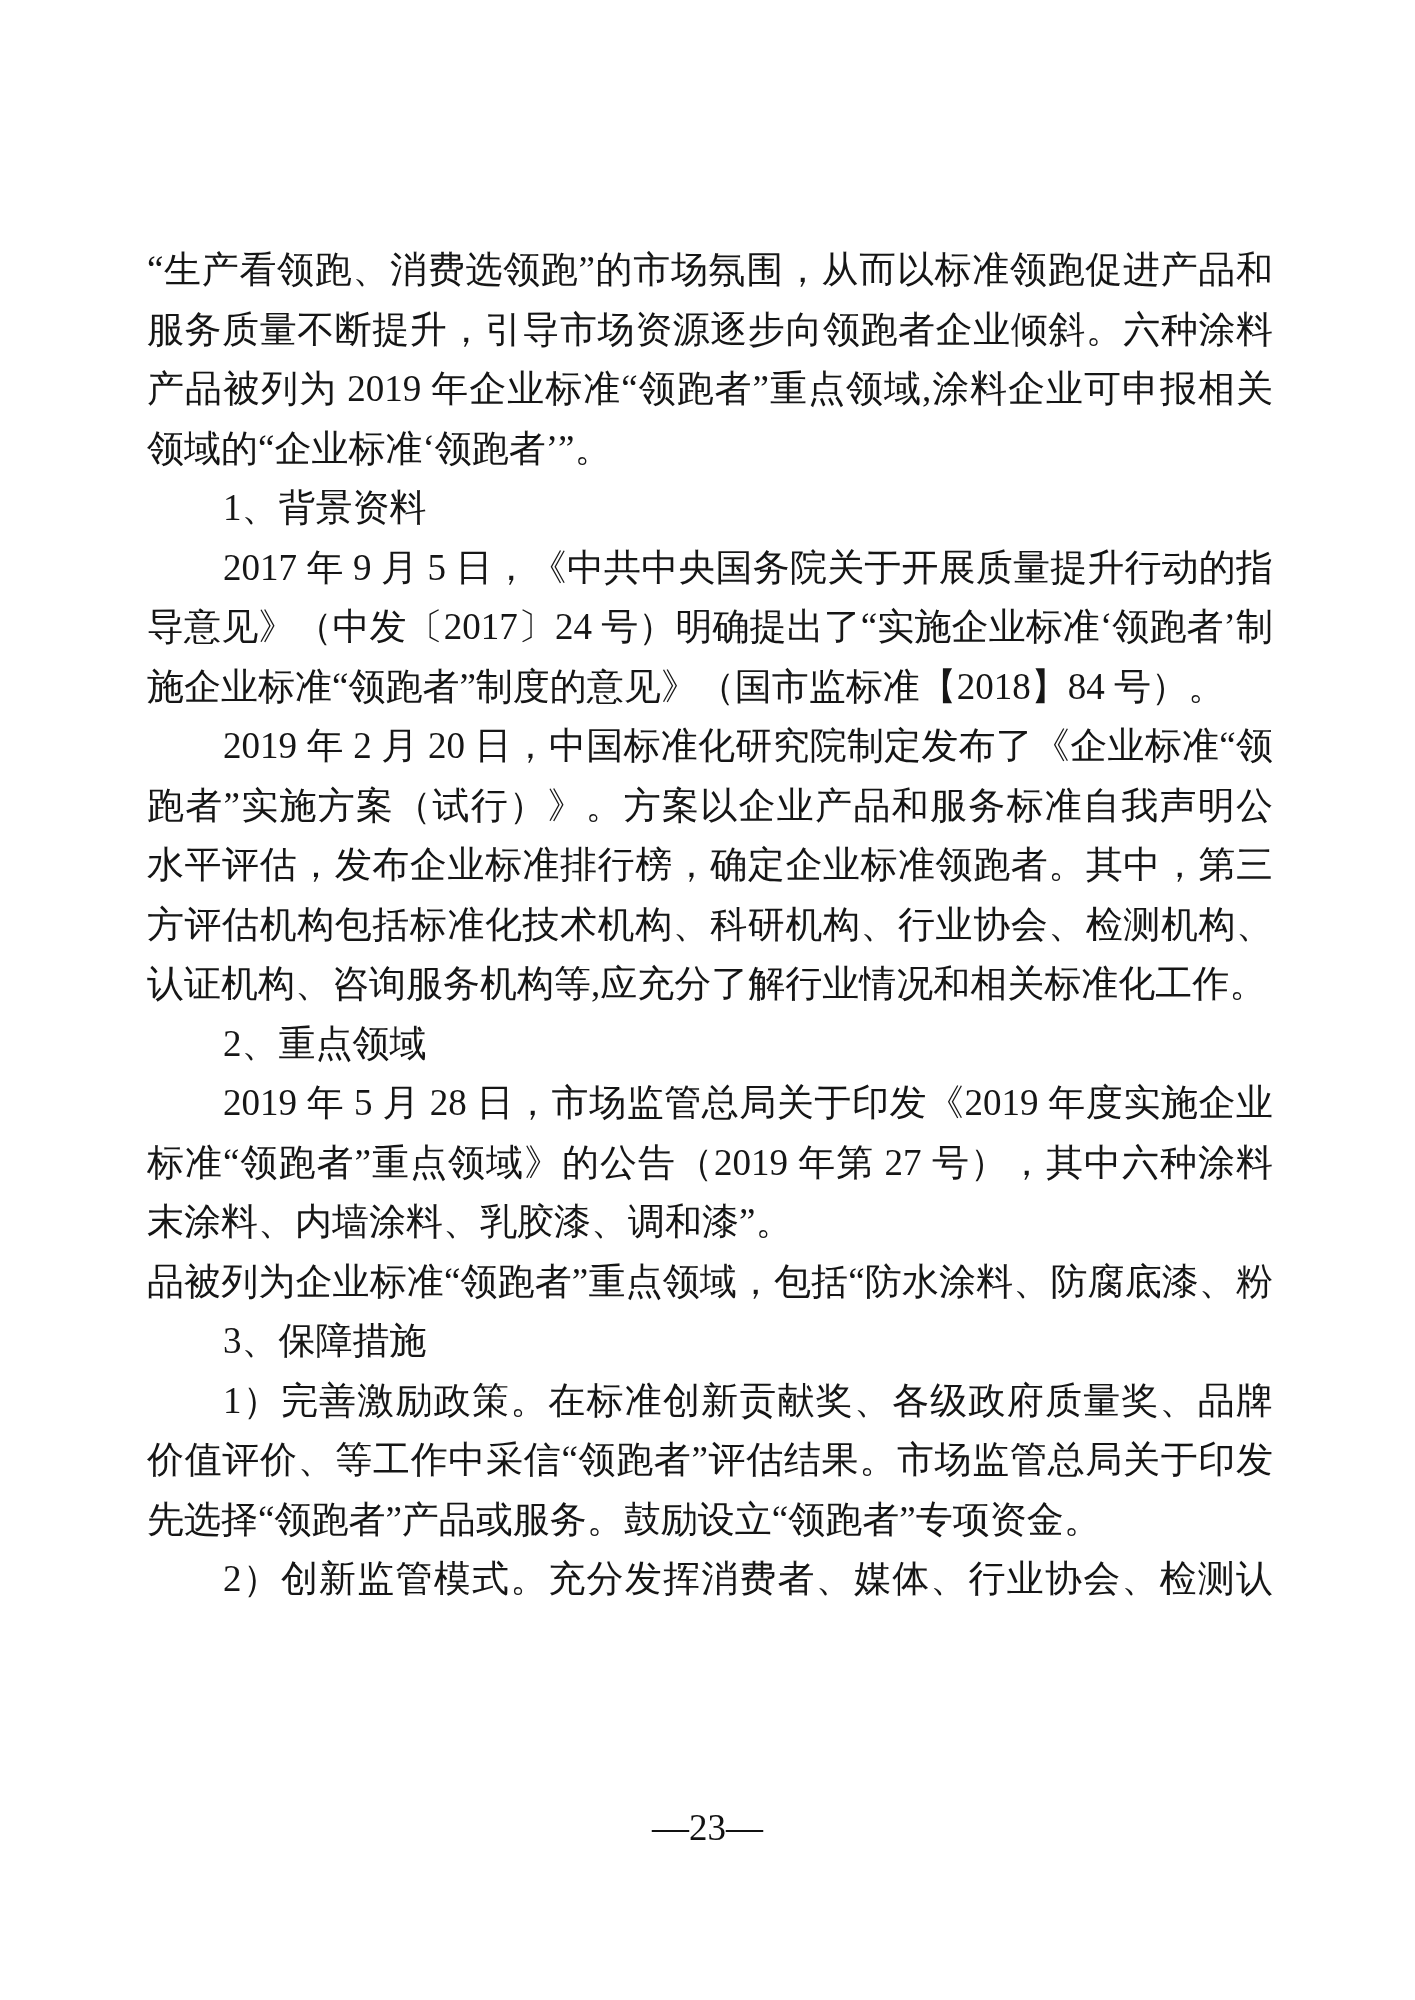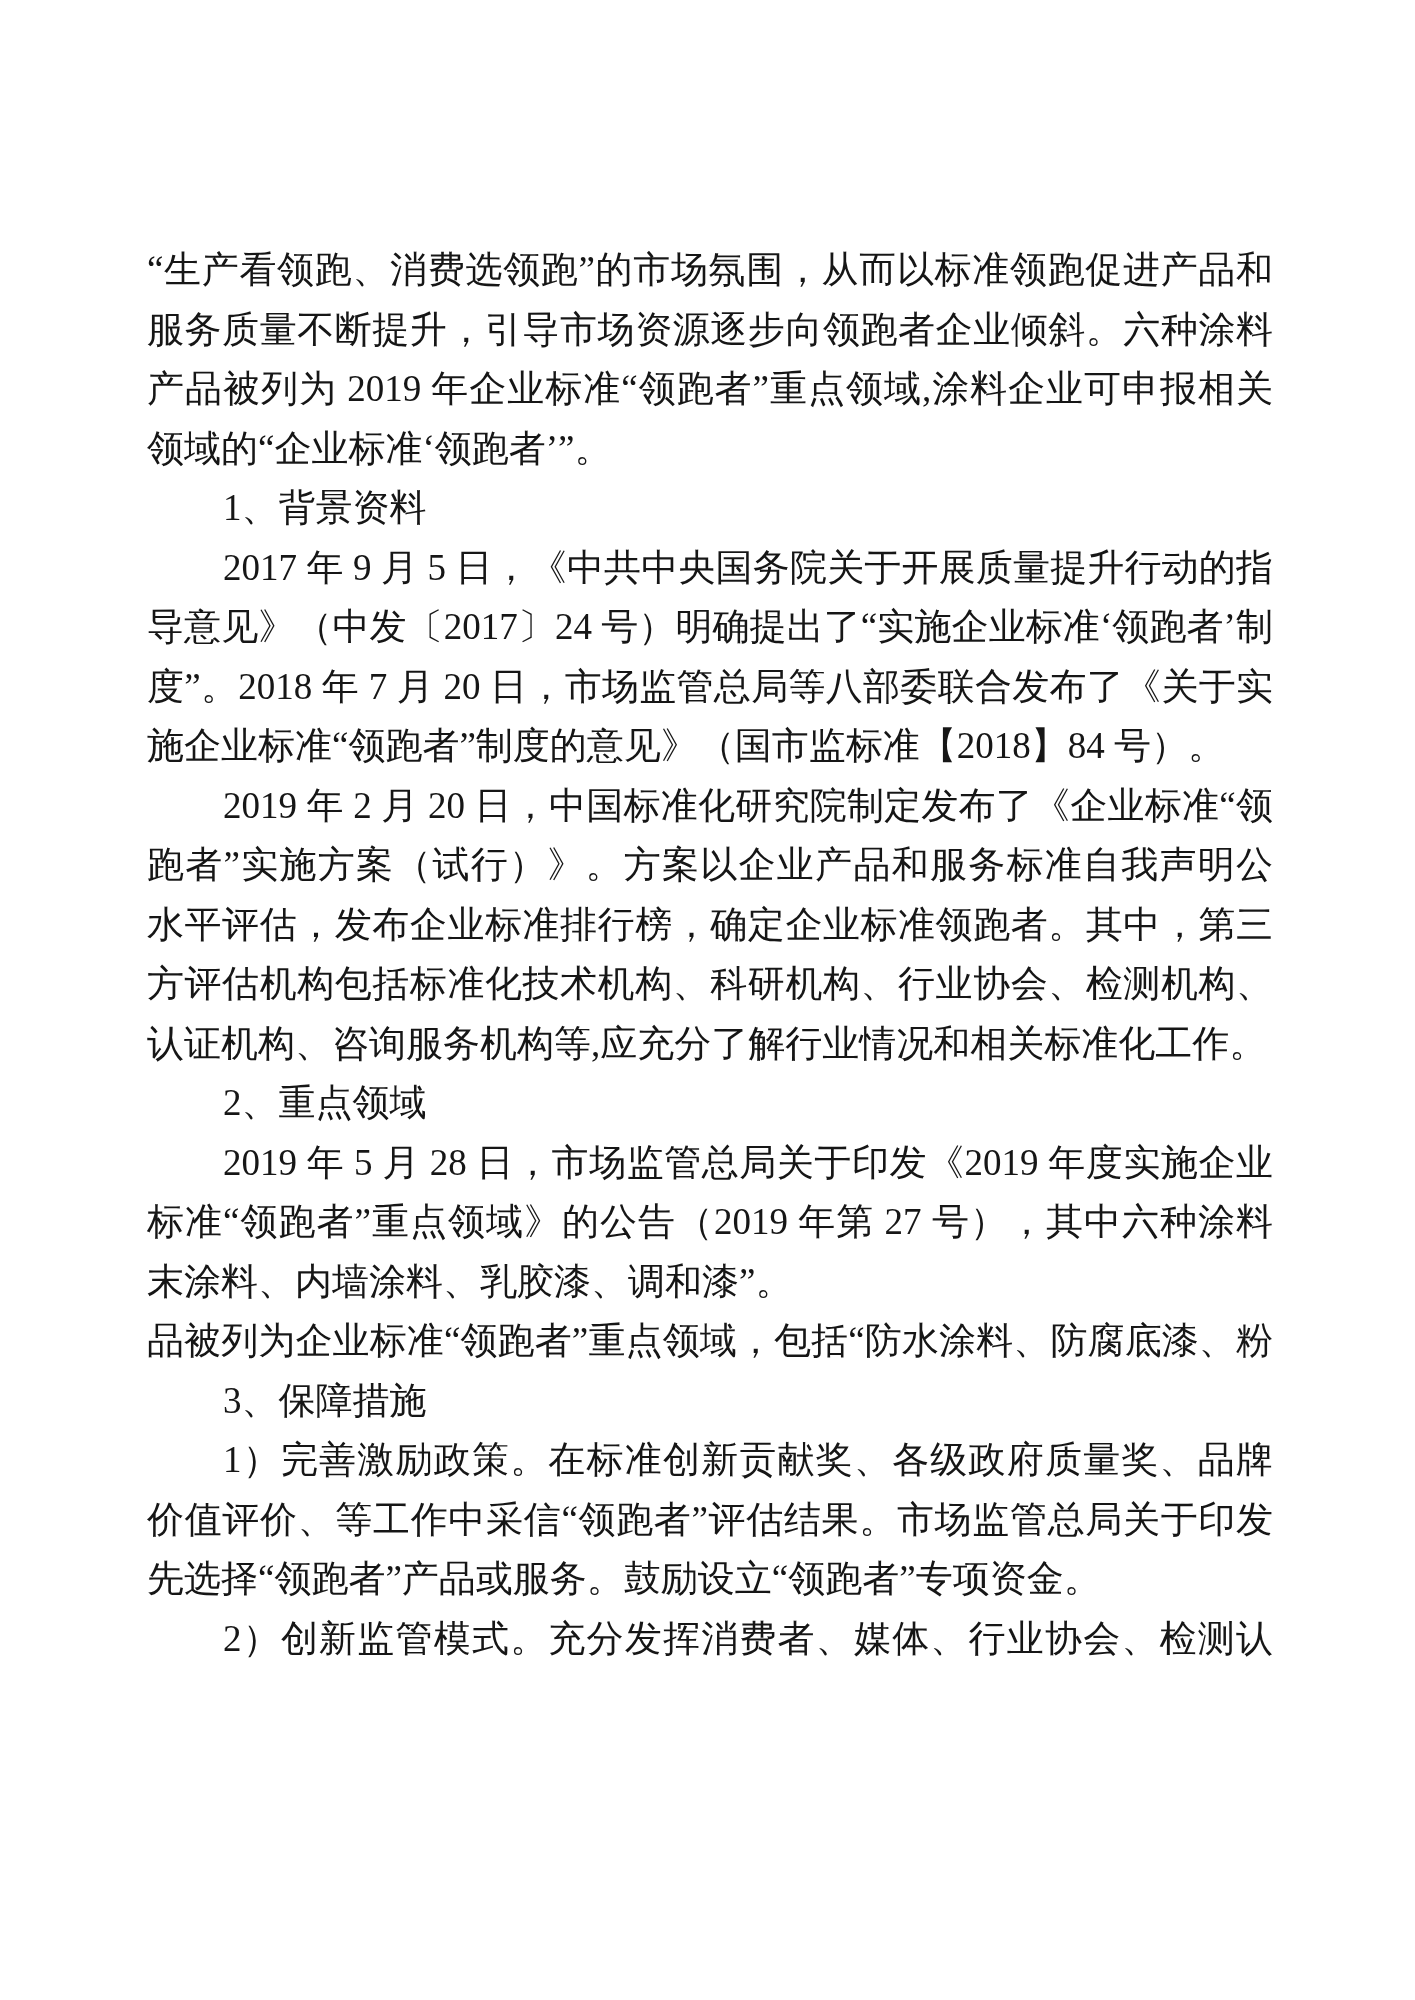--- a/index.html
+++ b/index.html
@@ -61,31 +61,31 @@
 
 <div class="page">
   <div class="text-block">
       <div class="line justify">“生产看领跑、消费选领跑”的市场氛围，从而以标准领跑促进产品和</div>
       <div class="line justify">服务质量不断提升，引导市场资源逐步向领跑者企业倾斜。六种涂料</div>
       <div class="line justify">产品被列为 2019 年企业标准“领跑者”重点领域,涂料企业可申报相关</div>
       <div class="line">领域的“企业标准‘领跑者’”。</div>
       <div class="line indent">1、背景资料</div>
       <div class="line indent justify">2017 年 9 月 5 日，《中共中央国务院关于开展质量提升行动的指</div>
       <div class="line justify">导意见》（中发〔2017〕24 号）明确提出了“实施企业标准‘领跑者’制</div>
-      <div class="line justify">度”。2018 年 7 月 20 日，市场监管总局等八部委联合发布了《关于实</div>
       <div class="line">施企业标准“领跑者”制度的意见》（国市监标准【2018】84 号）。</div>
       <div class="line indent justify">2019 年 2 月 20 日，中国标准化研究院制定发布了《企业标准“领</div>
       <div class="line justify">跑者”实施方案（试行）》。方案以企业产品和服务标准自我声明公开</div>
       <div class="line justify">水平评估，发布企业标准排行榜，确定企业标准领跑者。其中，第三</div>
       <div class="line justify">方评估机构包括标准化技术机构、科研机构、行业协会、检测机构、</div>
       <div class="line">认证机构、咨询服务机构等,应充分了解行业情况和相关标准化工作。</div>
       <div class="line indent">2、重点领域</div>
       <div class="line indent justify">2019 年 5 月 28 日，市场监管总局关于印发《2019 年度实施企业</div>
       <div class="line justify">标准“领跑者”重点领域》的公告（2019 年第 27 号），其中六种涂料产</div>
       <div class="line">末涂料、内墙涂料、乳胶漆、调和漆”。</div>
       <div class="line justify">品被列为企业标准“领跑者”重点领域，包括“防水涂料、防腐底漆、粉</div>
       <div class="line indent">3、保障措施</div>
       <div class="line indent justify">1）完善激励政策。在标准创新贡献奖、各级政府质量奖、品牌</div>
       <div class="line justify">价值评价、等工作中采信“领跑者”评估结果。市场监管总局关于印发</div>
       <div class="line">先选择“领跑者”产品或服务。鼓励设立“领跑者”专项资金。</div>
       <div class="line indent justify">2）创新监管模式。充分发挥消费者、媒体、行业协会、检测认</div>
     </div>
+  <div class="page-footer">—23—</div>
 </div>
 
 </body></html>

